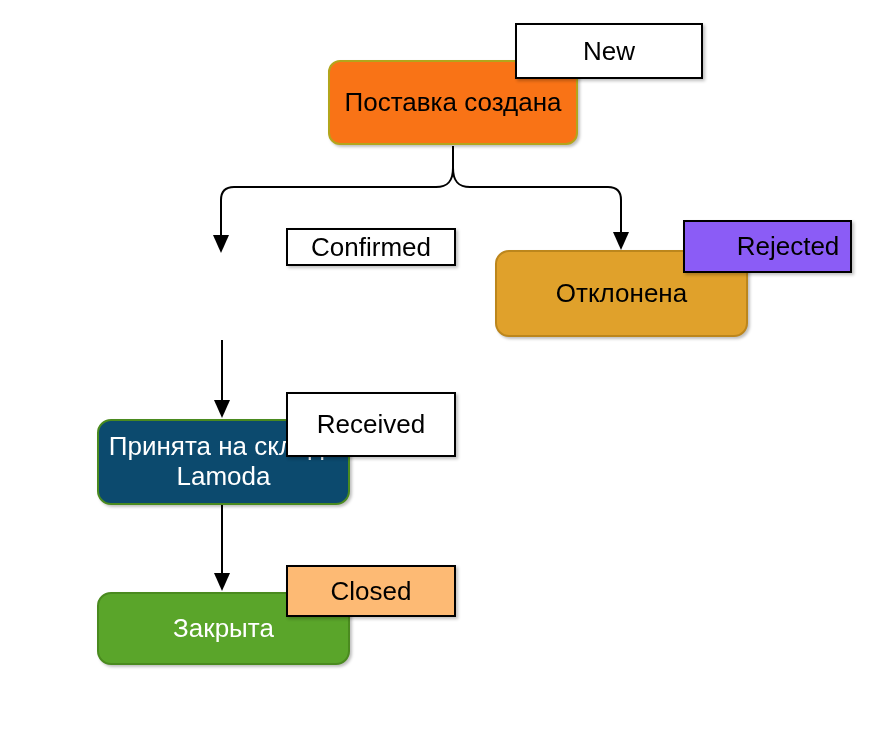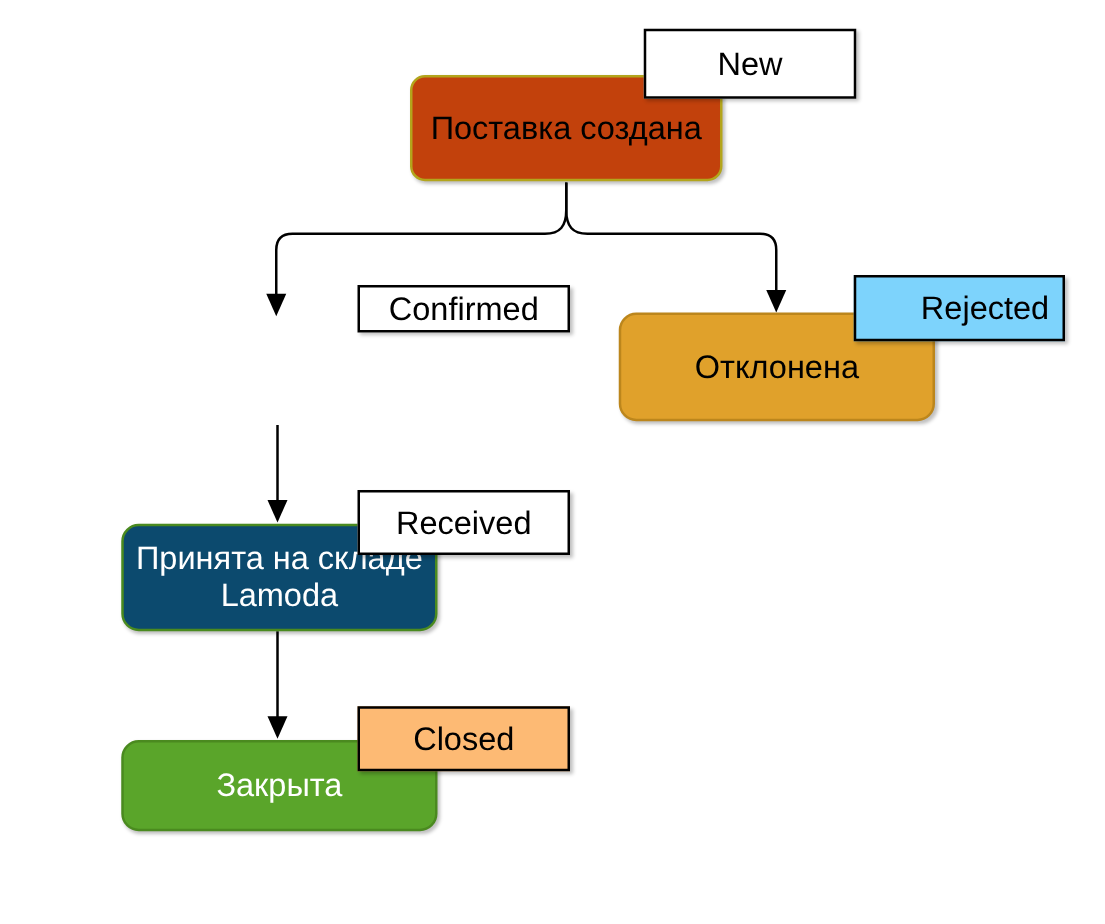--- a/index.html
+++ b/index.html
@@ -16,27 +16,27 @@
     border:2px solid;border-radius:14px;font-size:26px;line-height:1.15;
     box-shadow:2px 2px 3px rgba(0,0,0,0.25);
   }
   .tag{
     position:absolute;z-index:3;box-sizing:border-box;
     display:flex;align-items:center;justify-content:center;text-align:center;
     background:#ffffff;border:2px solid #000000;color:#000000;font-size:26px;
     box-shadow:2px 2px 3px rgba(0,0,0,0.25);
   }
   #node-created{left:328px;top:60px;width:250px;height:85px;border-radius:12px;}
-  #tag-new{left:515px;top:23px;width:170px;height:56px;}
+  #tag-new{left:515px;top:23px;width:188px;height:56px;}
   #node-confirmed{left:97px;top:253px;width:253px;height:85px;}
   #tag-confirmed{left:286px;top:228px;width:170px;height:38px;}
   #node-rejected{left:495px;top:250px;width:253px;height:87px;text-align:center;}
   #tag-rejected{left:683px;top:220px;width:169px;height:53px;}
   #node-received{left:97px;top:419px;width:253px;height:86px;padding:0 2px;}
-  #tag-received{left:286px;top:392px;width:170px;height:52px;}
+  #tag-received{left:286px;top:392px;width:170px;height:65px;}
   #node-closed{left:97px;top:592px;width:253px;height:73px;}
   #tag-closed{left:286px;top:565px;width:170px;height:52px;}
 </style>
 </head>
 <body>
 
 <div class="canvas">
 
   <svg class="edges" width="884" height="739" viewBox="0 0 884 739">
     <g>
@@ -50,35 +50,35 @@
     <g>
       <path class="edge-line" d="M222,340 L222,402" style="stroke: rgb(0, 0, 0);"></path>
       <path class="edge-head" d="M222,418 L214,400 L230,400 Z" style="fill: rgb(0, 0, 0);"></path>
     </g>
     <g>
       <path class="edge-line" d="M222,505 L222,575" style="stroke: rgb(0, 0, 0);"></path>
       <path class="edge-head" d="M222,591 L214,573 L230,573 Z" style="fill: rgb(0, 0, 0);"></path>
     </g>
   </svg>
 
-  <div class="node" id="node-created" style="background: #c2410c; border-color: rgb(179, 165, 28); color: rgb(0, 0, 0);">
+  <div class="node" id="node-created" style="background: #f97316; border-color: rgb(179, 165, 28); color: rgb(0, 0, 0);">
     <span>Поставка создана</span>
   </div>
   <div class="tag" id="tag-new" style="background: rgb(255, 255, 255); border-color: rgb(0, 0, 0);">
     <span>New</span>
   </div>
 
   <div class="tag" id="tag-confirmed" style="background: rgb(255, 255, 255); border-color: rgb(0, 0, 0);">
     <span>Confirmed</span>
   </div>
 
   <div class="node" id="node-rejected" style="background: rgb(224, 161, 43); border-color: rgb(188, 134, 28); color: rgb(0, 0, 0);">
     <span>Отклонена</span>
   </div>
-  <div class="tag" id="tag-rejected" style="background: #7dd3fc; border-color: rgb(0, 0, 0); padding-left: 41px;">
+  <div class="tag" id="tag-rejected" style="background: #8b5cf6; border-color: rgb(0, 0, 0); padding-left: 41px;">
     <span>Rejected</span>
   </div>
 
   <div class="node" id="node-received" style="background: #0c4a6e; border-color: rgb(74, 138, 31); color: rgb(255, 255, 255); justify-content: center;">
     <span>Принята на складе Lamoda</span>
   </div>
   <div class="tag" id="tag-received" style="background: rgb(255, 255, 255); border-color: rgb(0, 0, 0);">
     <span>Received</span>
   </div>
 

